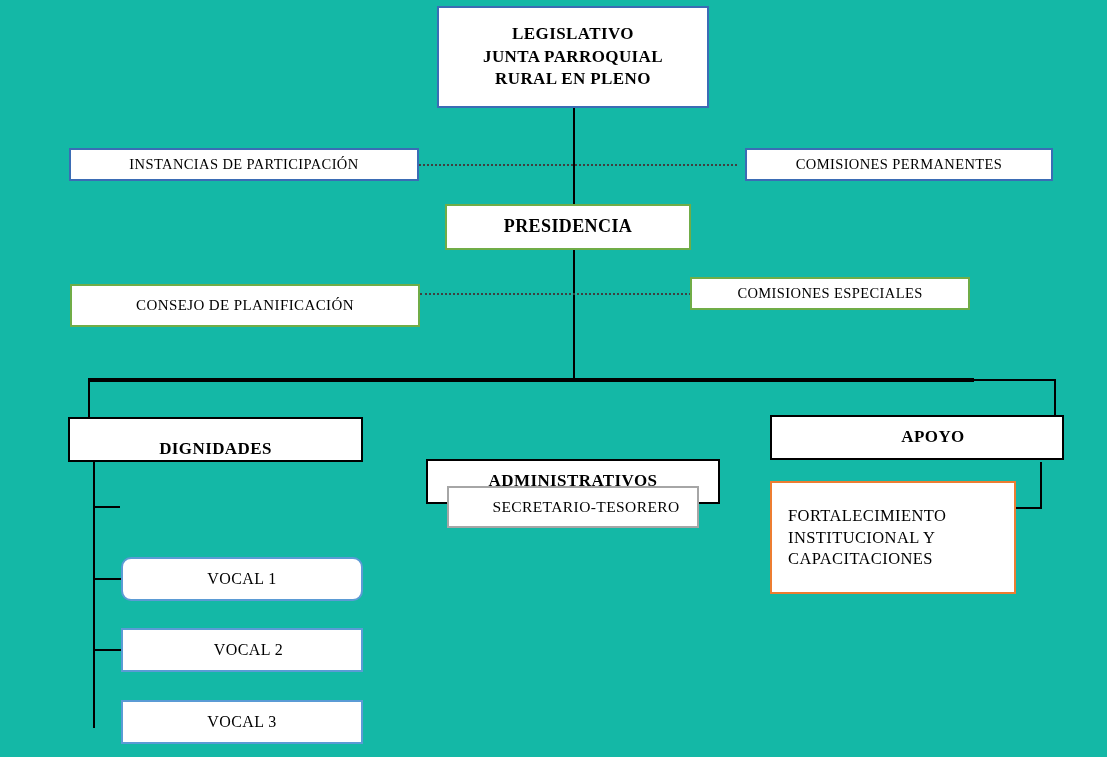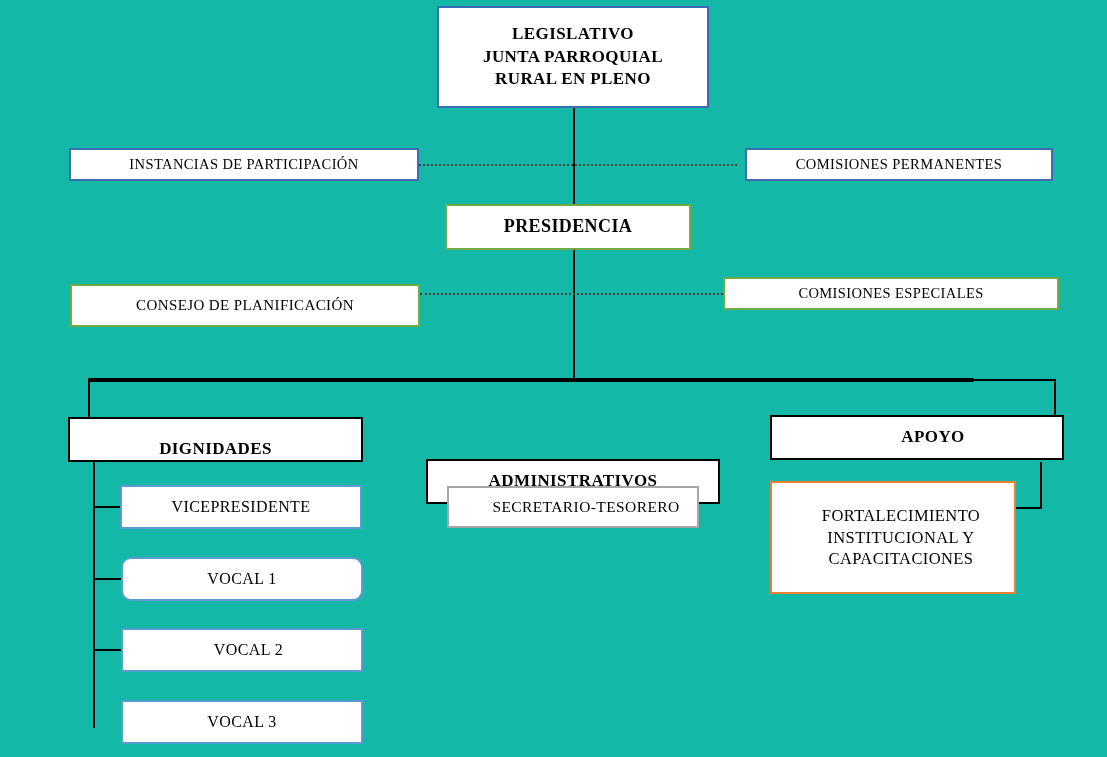--- a/index.html
+++ b/index.html
@@ -37,21 +37,21 @@
   
   .b-blue   { border: 2px solid #3b6cb5; }
   .b-green  { border: 2px solid #70ad47; }
   .b-black  { border: 2px solid #000000; }
   .b-gray   { border: 2px solid #a6a6a6; padding-left: 26px; }
   .b-orange { border: 2px solid #ed7d31; }
   .b-lightblue { border: 2px solid #5b9bd5; }
 
   .bold { font-weight: bold; }
   .left-text { text-align: left; justify-content: flex-start; }
-  .left-text .label { padding-left: 16px; text-align: center; }
+  .left-text .label { padding-left: 16px; text-align: left; }
 
   
   .conn {
     position: absolute;
     z-index: 1;
   }
   .vline { background: #000000; width: 2px; }
   .hline { background: #000000; height: 2px; }
   .bus   { background: #000000; height: 4px; }
   .thin-v { background: #000000; width: 1.5px; }
@@ -106,39 +106,36 @@
   </div>
 
   <div class="node b-green bold" style="left:445px; top:204px; width:246px; height:46px; font-size:18px;">
     <span class="label">PRESIDENCIA</span>
   </div>
 
   <div class="node b-green" style="left:70px; top:284px; width:350px; height:43px; font-size:15px;">
     <span class="label">CONSEJO DE PLANIFICACIÓN</span>
   </div>
 
-  <div class="node b-green" style="left:723px; top:277px; width:336px; height:33px; font-size:14.5px;">
+  <div class="node b-green" style="left:690px; top:277px; width:280px; height:33px; font-size:14.5px;">
     <span class="label">COMISIONES  ESPECIALES</span>
   </div>
 
   <div class="node b-black bold" style="left:68px; top:417px; width:295px; height:45px; font-size:17px;align-items:flex-end;">
     <span class="label">DIGNIDADES</span>
   </div>
 
   <div class="node b-black bold" style="left:426px; top:415px; width:294px; height:45px; font-size:17px;margin-top:44px;">
     <span class="label">ADMINISTRATIVOS</span>
   </div>
 
   <div class="node b-black bold" style="left:770px; top:415px; width:294px; height:45px; font-size:17px;padding-left:32px;">
     <span class="label">APOYO</span>
   </div>
 
-  <div class="node b-lightblue" style="left:120px; top:485px; width:242px; height:44px; font-size:16px;">
-    <span class="label">VICEPRESIDENTE</span>
-  </div>
 
   <div class="node b-lightblue" style="left:121px; top:557px; width:242px; height:44px; font-size:16px;border-radius:10px;">
     <span class="label">VOCAL 1</span>
   </div>
 
   <div class="node b-lightblue" style="left:121px; top:628px; width:242px; height:44px; font-size:16px;padding-left:13px;">
     <span class="label">VOCAL 2</span>
   </div>
 
   <div class="node b-lightblue" style="left:121px; top:700px; width:242px; height:44px; font-size:16px;">

